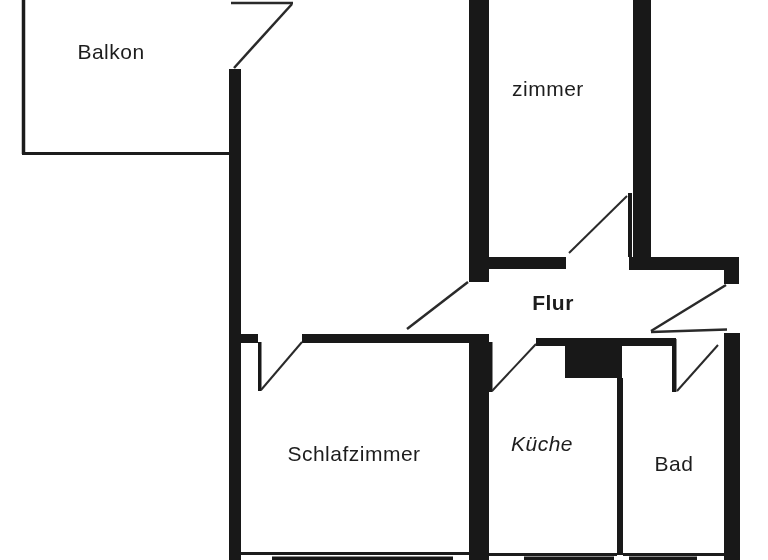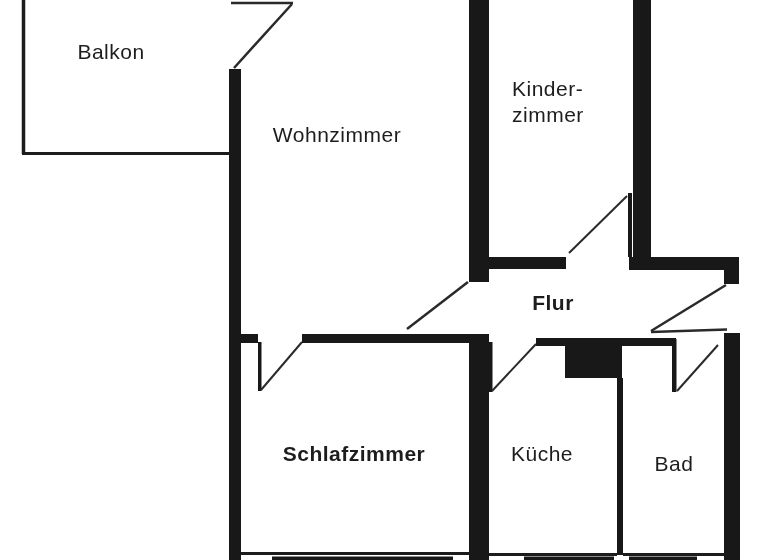--- a/index.html
+++ b/index.html
@@ -91,28 +91,26 @@
   <div class="room-area" style="left:25px; top:0; width:204px; height:153px;"></div>
   <div class="room-area" style="left:241px; top:0; width:228px; height:334px;"></div>
   <div class="room-area" style="left:489px; top:0; width:144px; height:257px;"></div>
   <div class="room-area" style="left:489px; top:270px; width:235px; height:64px;"></div>
   <div class="room-area" style="left:241px; top:343px; width:228px; height:209px;"></div>
   <div class="room-area" style="left:489px; top:346px; width:128px; height:207px;"></div>
   <div class="room-area" style="left:623px; top:346px; width:101px; height:207px;"></div>
 
   <div class="room-label" style="left:111px; top:52px;">Balkon</div>
 
-  <div class="room-label" style="left:337px; top:135px;">Wohnzimmer</div>
 
   <div class="room-label-block" style="left:512px; top:76px;">
-    <div>Kinder-</div>
     <div>zimmer</div>
   </div>
 
   <div class="room-label" style="left:553px; top:303px;font-weight:bold;">Flur</div>
 
-  <div class="room-label" style="left:354px; top:454px;font-weight:bold;">Schlafzimmer</div>
+  <div class="room-label" style="left:354px; top:454px;">Schlafzimmer</div>
 
-  <div class="room-label" style="left:542px; top:454px;">Küche</div>
+  <div class="room-label" style="left:542px; top:444px;font-style:italic;">Küche</div>
 
   <div class="room-label" style="left:674px; top:464px;">Bad</div>
 
 </div>
 
 </body></html>

